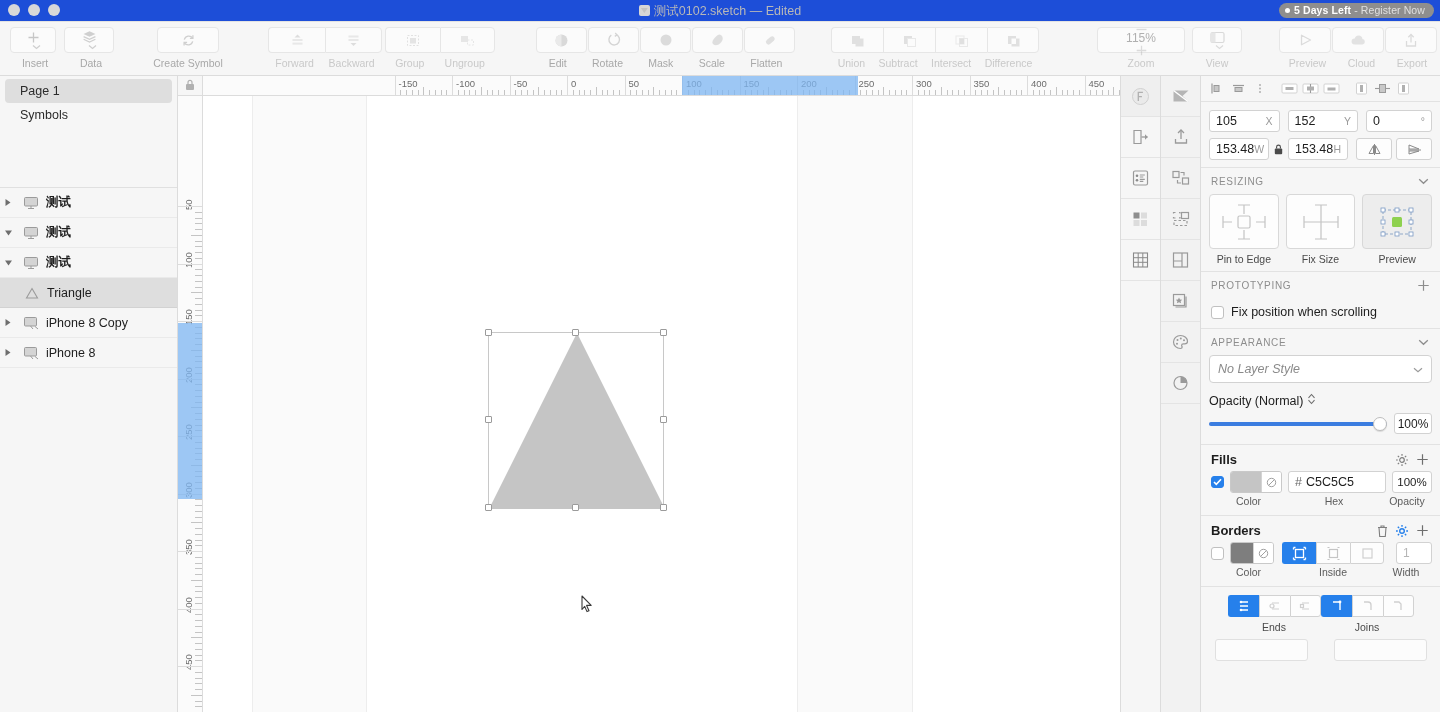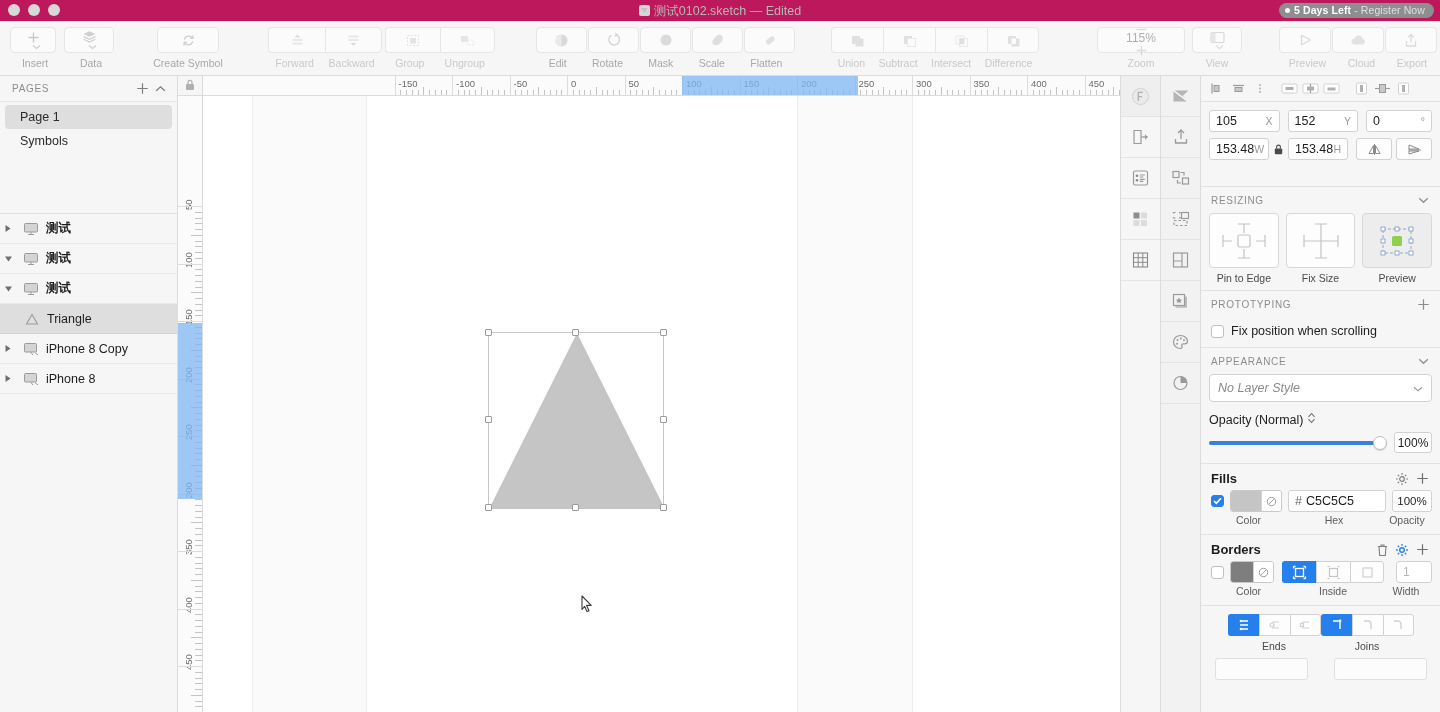--- a/index.html
+++ b/index.html
@@ -8,21 +8,21 @@
     font-family: "Liberation Sans", sans-serif;
     font-size: 11px;
     color: #333;
     background: #f6f6f6;
     -webkit-font-smoothing: antialiased;
   }
   .app { position:relative; width:1440px; height:712px; display:flex; flex-direction:column; }
 
   
   .titlebar {
-    position:relative; height:22px; background:#be185d;
+    position:relative; height:22px; background:#1d4ed8;
     border-bottom:1px solid #e3e3e3; flex:0 0 22px;
   }
   .traffic { position:absolute; left:8px; top:4px; display:flex; gap:8px; }
   .tl { width:12px;height:12px;border-radius:50%; background:#d8d8d8; }
   .title {
     position:absolute; left:0; right:0; top:0; height:22px; line-height:22px;
     text-align:center; font-size:12.5px; color:#b8b8b8; font-weight:400;
   }
   .title .docicon {
     display:inline-block; width:11px; height:11px; vertical-align:-1px;
@@ -151,21 +151,21 @@
   .inspector {
     width:240px; flex:0 0 240px; background:#f6f6f6; border-left:1px solid #dcdcdc;
     display:flex; flex-direction:column; overflow:hidden;
   }
   .align-bar {
     height:26px; display:flex; align-items:center; gap:0; padding:0 6px;
     border-bottom:1px solid #e2e2e2;
   }
   .align-btn { width:21px;height:21px; display:flex;align-items:center;justify-content:center; }
   .align-sep { width:9px; }
-  .geom { padding:8px 8px 26px 8px; border-bottom:1px solid #e2e2e2; }
+  .geom { padding:8px 8px 7px 8px; border-bottom:1px solid #e2e2e2; }
   .grow { display:flex; align-items:center; gap:8px; margin-bottom:6px; }
   .grow:last-child { margin-bottom:0; }
   .fld {
     height:22px; border:1px solid #d2d2d2; background:#fff; border-radius:3px;
     display:flex; align-items:center; padding:0 6px; font-size:12.5px; color:#1d1d1d;
     flex:1 1 0; min-width:0;
   }
   .fld .v { flex:1; }
   .fld .u { color:#9a9a9a; font-size:10.5px; }
   .lockicon { width:11px; flex:0 0 11px; display:flex;align-items:center;justify-content:center;}
@@ -531,33 +531,20 @@
         <div class="tlabel">Preview</div>
         <div class="tlabel">Cloud</div>
         <div class="tlabel">Export</div>
       </div>
     </div>
   </div>
 
   <div class="main">
 
     <div class="sidebar">
-      <div class="pages-hd">
-        <div class="t">PAGES</div>
-        <div class="hd-act">
-          <svg width="13" height="13" viewBox="0 0 13 13">
-              <path d="M6.5 1.3v10.4M1.3 6.5h10.4" stroke="#7d7d7d" stroke-width="1.2"></path>
-            </svg>
-        </div>
-        <div class="hd-act">
-          <svg width="11" height="8" viewBox="0 0 11 8">
-              <path d="M1.2 5.8L5.5 1.8l4.3 4" stroke="#7d7d7d" stroke-width="1.3" fill="none"></path>
-            </svg>
-        </div>
-      </div>
       <div class="pages-list">
         <div class="page-row sel">
           <span>Page 1</span>
         </div>
         <div class="page-row">
           <span>Symbols</span>
         </div>
       </div>
       <div class="pages-spacer"></div>
 

